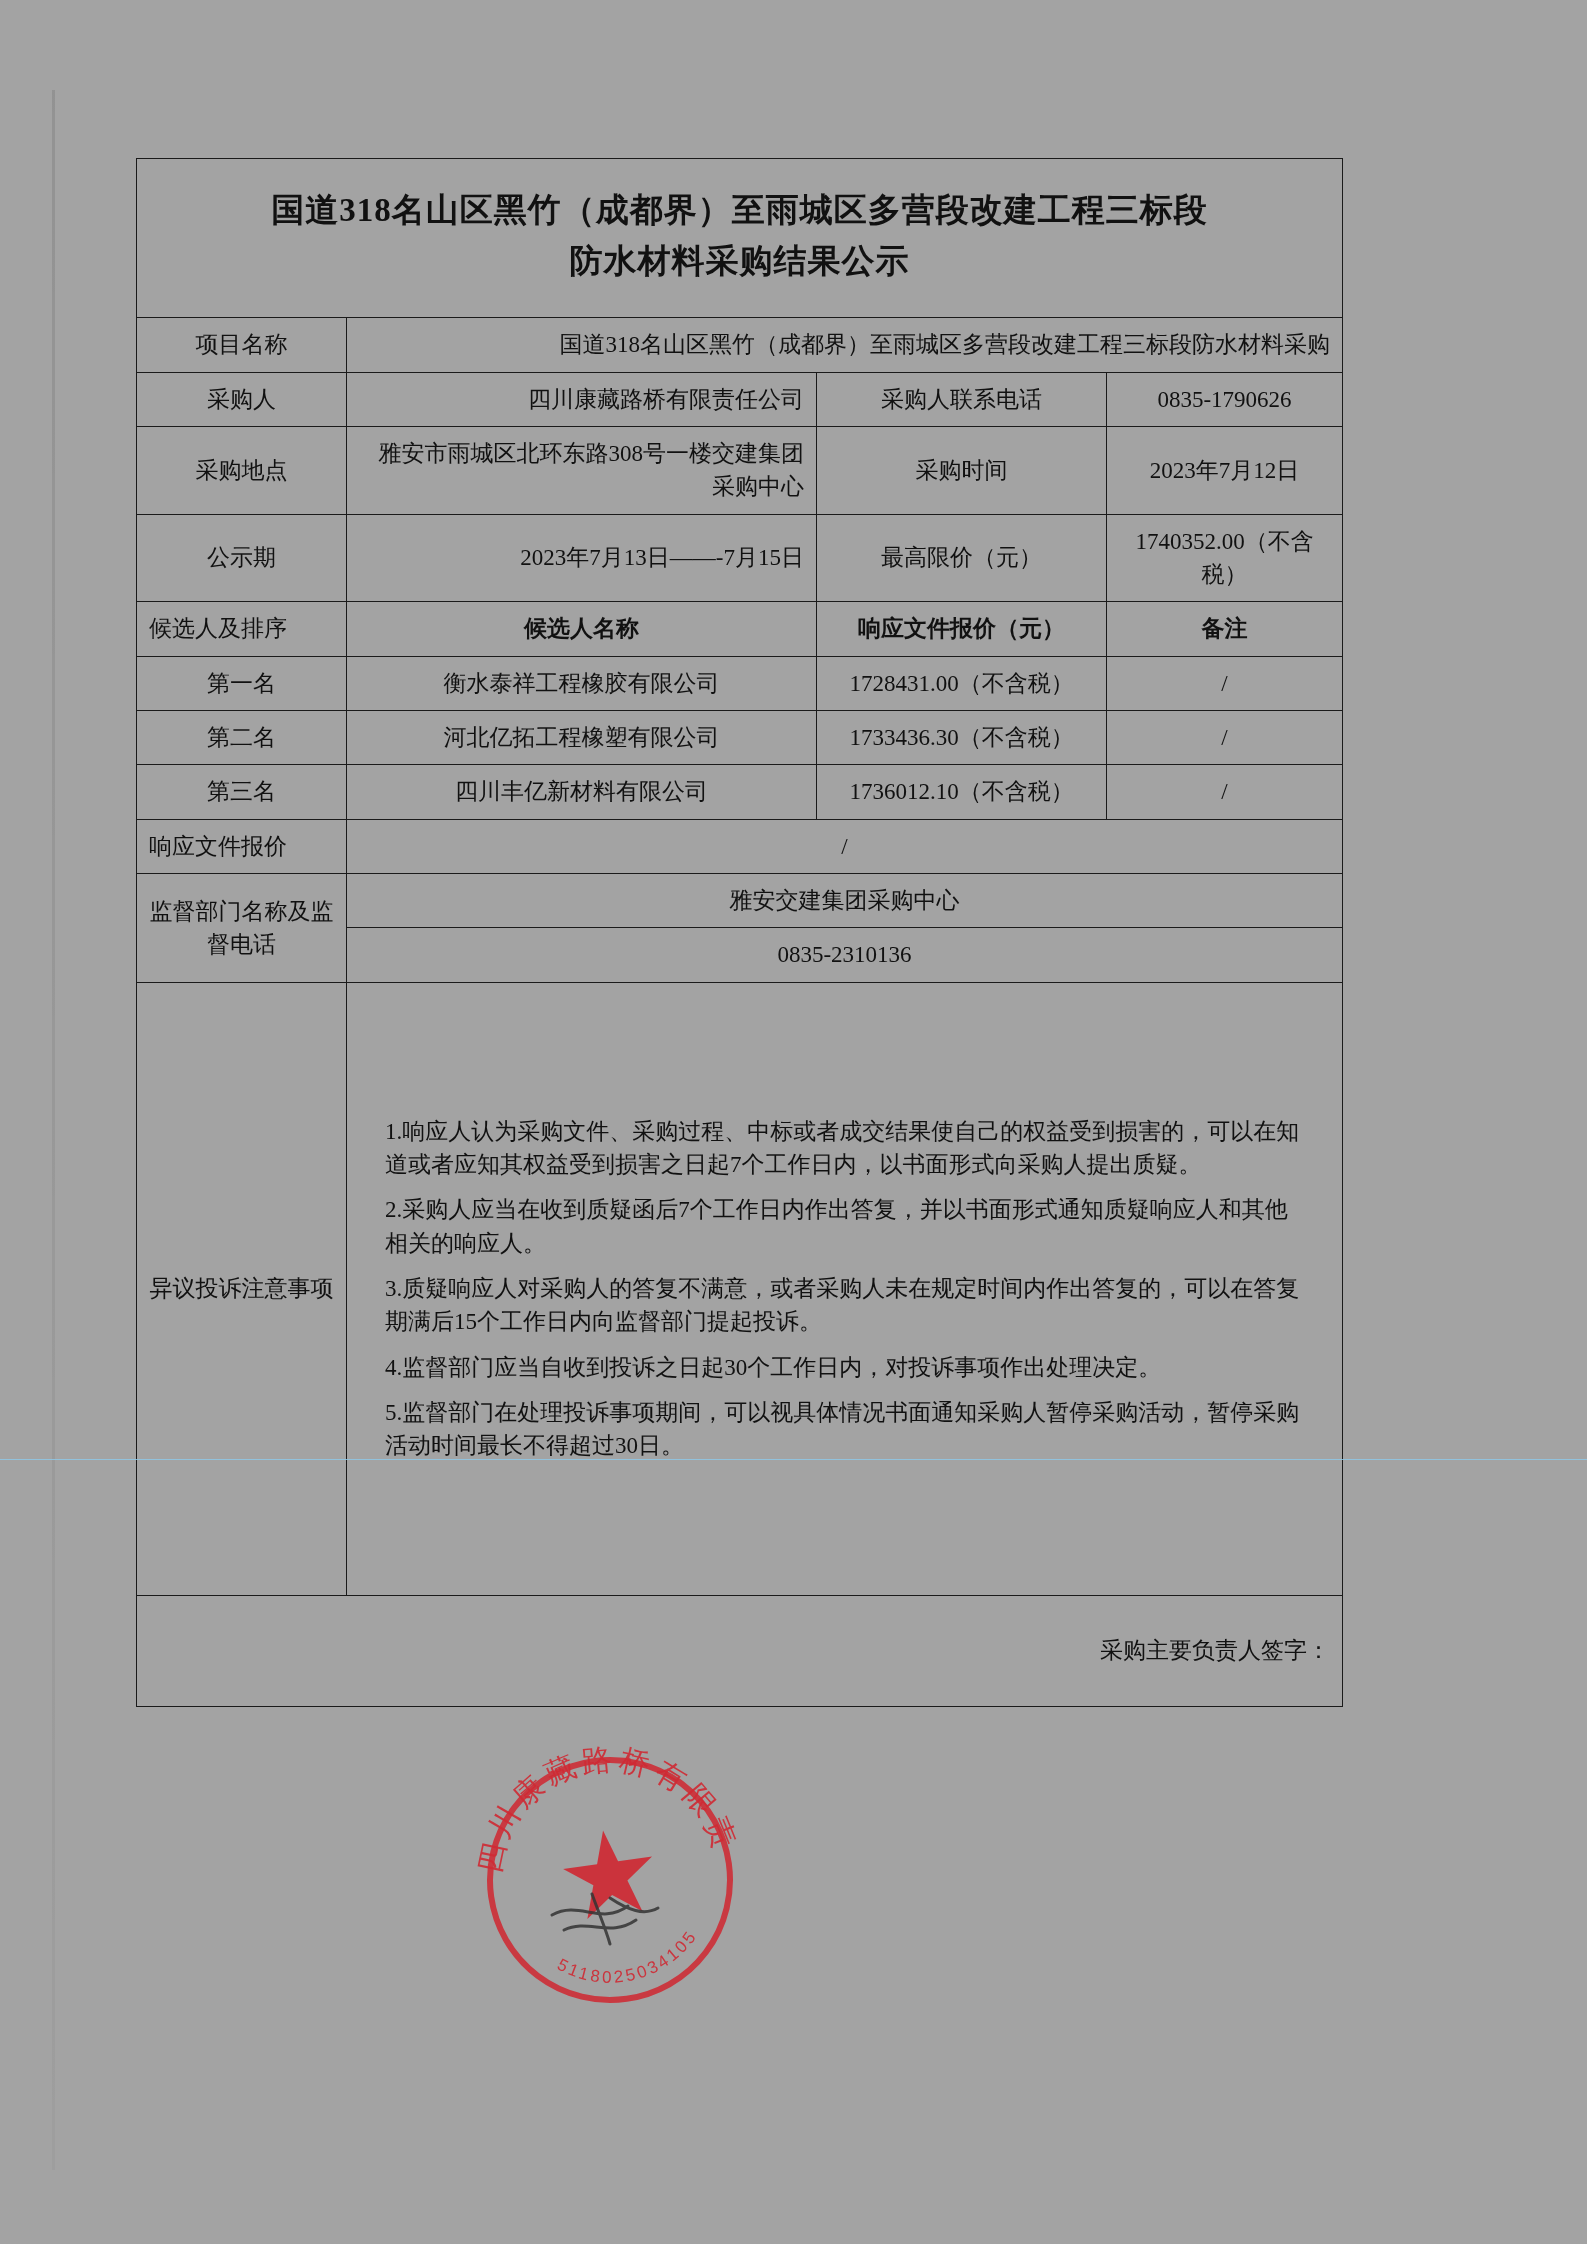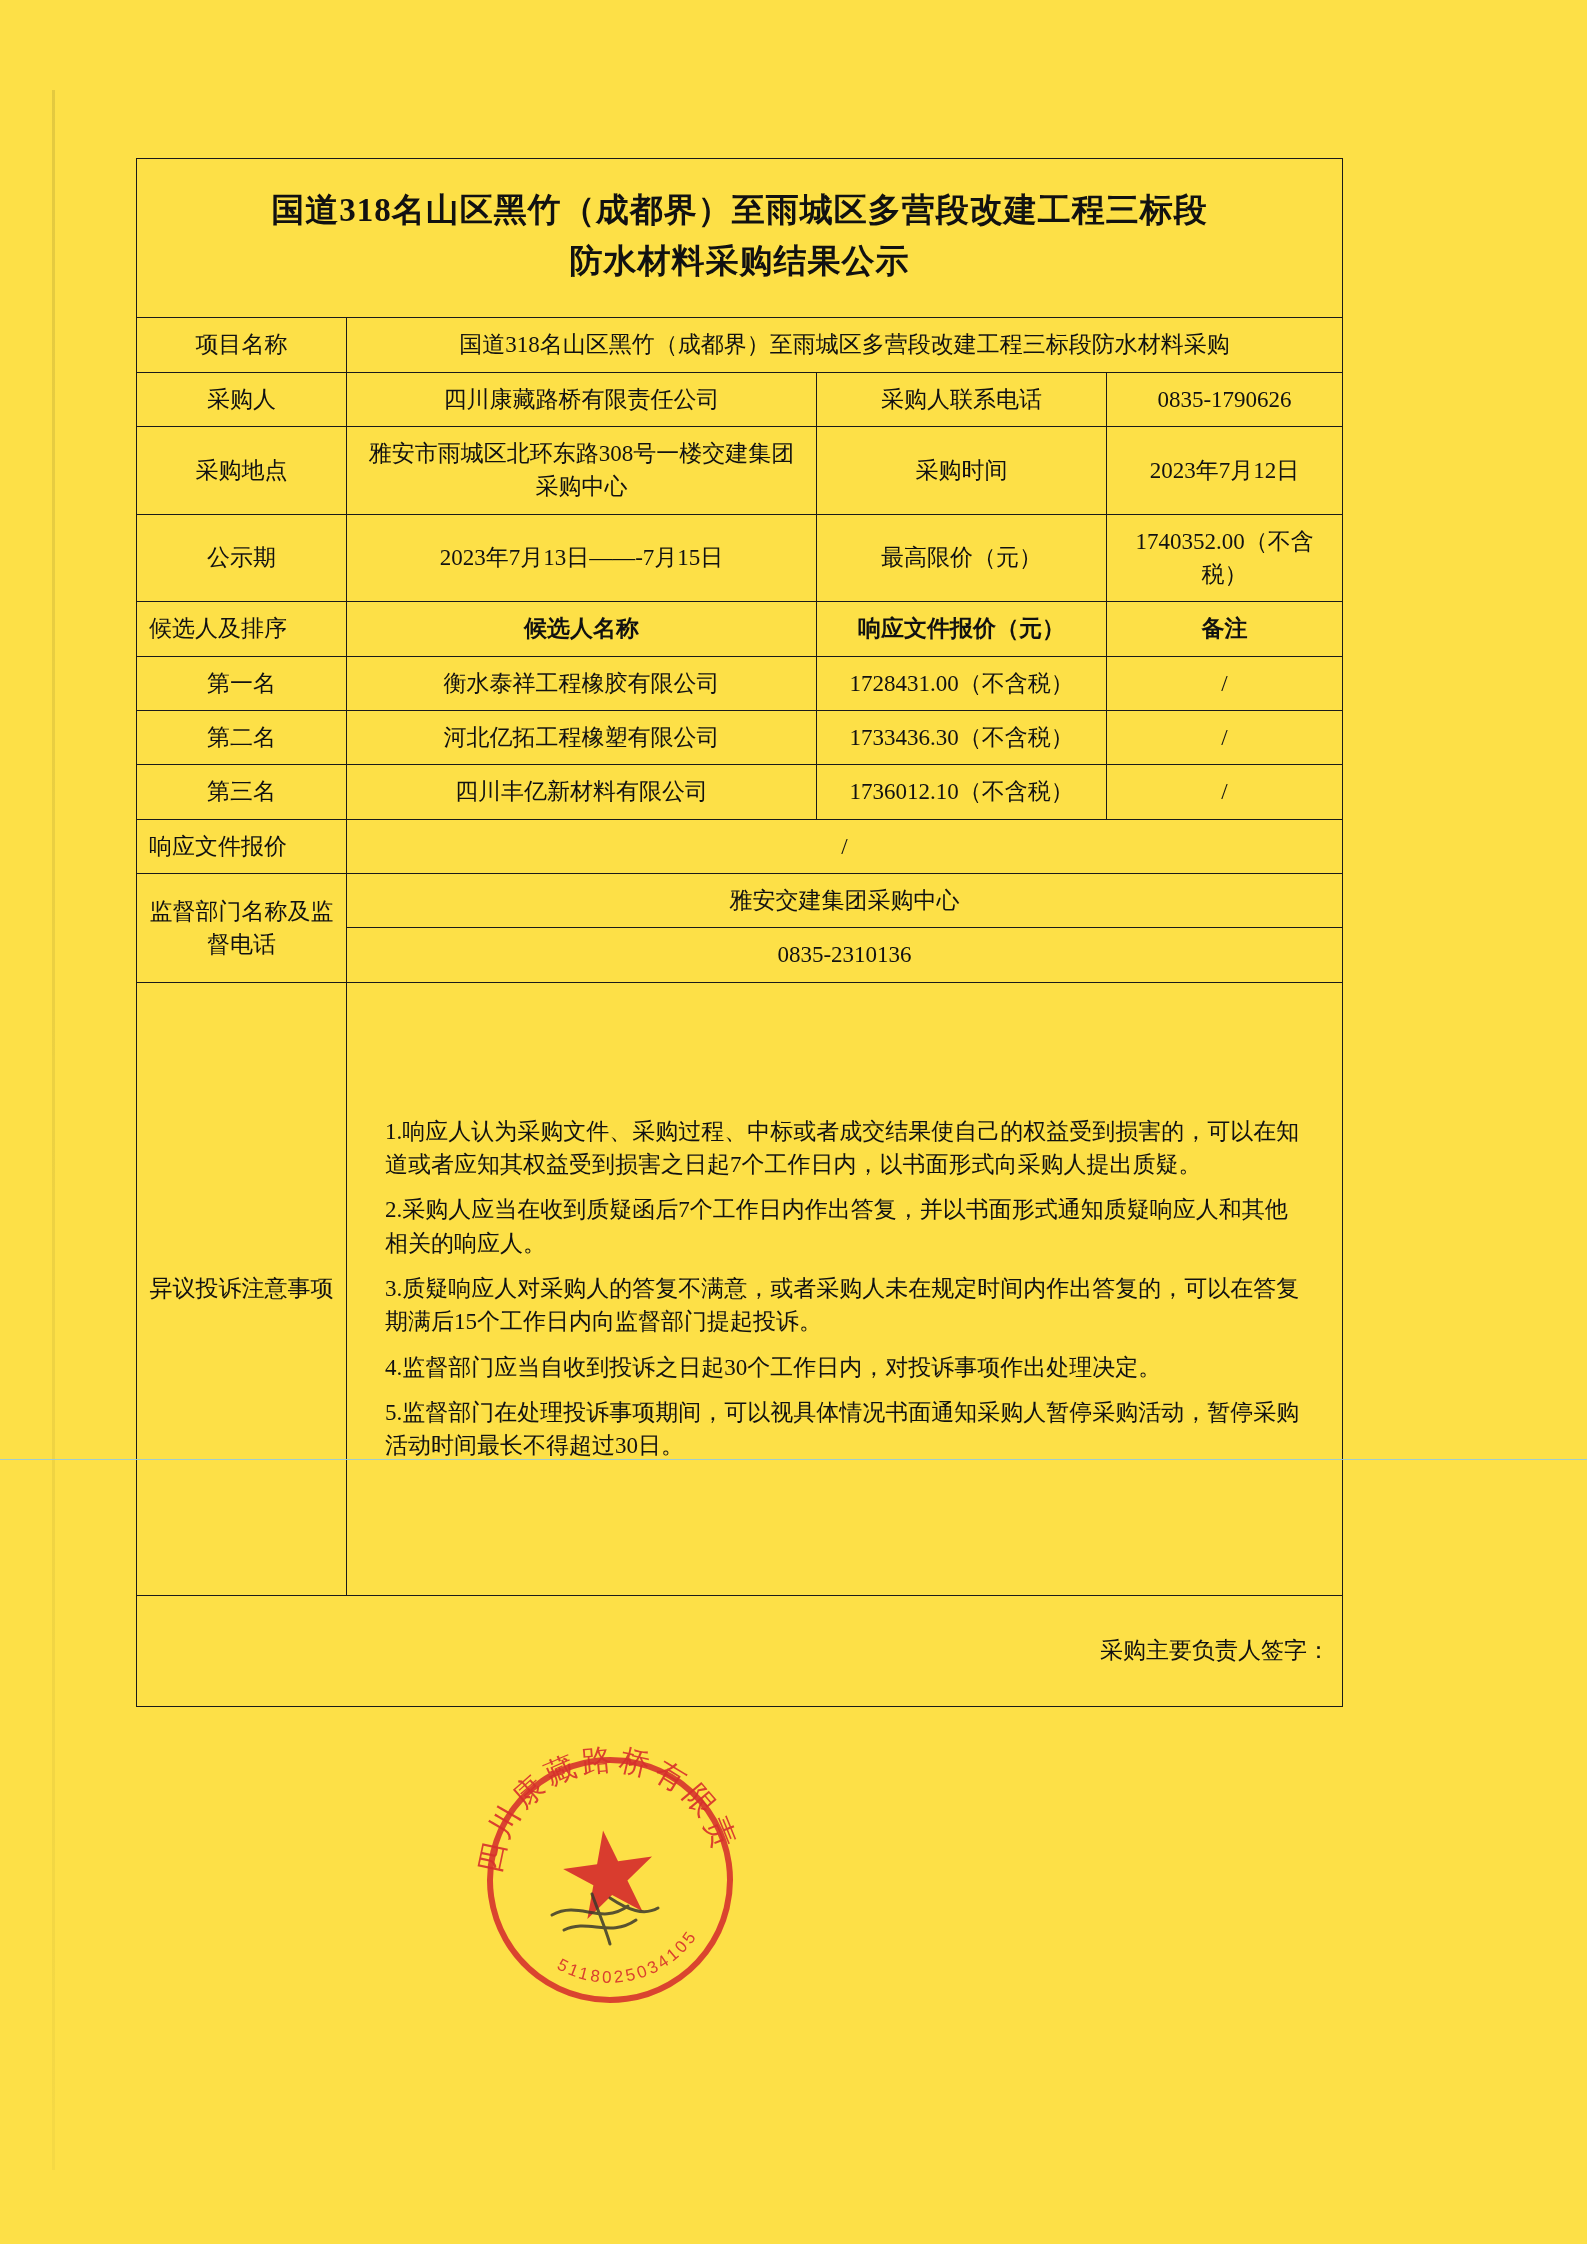--- a/index.html
+++ b/index.html
@@ -13,21 +13,21 @@
     font-family: "Liberation Serif", "DejaVu Serif", serif;
     color: #111;
     position: relative;
     overflow: hidden;
   }
 
   
   .page {
     position: absolute;
     inset: 0;
-    background: #fde047;
+    background: #a3a3a3;
   }
   .paper-edge-left {
     position: absolute;
     left: 52px; top: 90px;
     width: 3px; height: 2080px;
     background: linear-gradient(to bottom, rgba(0,0,0,0.10), rgba(0,0,0,0.03));
   }
   .scanline {
     position: absolute;
     left: 0; top: 1459px;
@@ -69,21 +69,21 @@
 
   .label {
     text-align: center;
     white-space: normal;
     font-size: 23px;
   }
   .label-narrow {
     font-size: 23px;
     line-height: 1.4;
   }
-  .val-left { text-align: center; }
+  .val-left { text-align: right; }
   .val-center { text-align: center; }
 
   .cand-head { text-align: center; font-weight: bold; }
 
   .notes-cell {
     text-align: left;
     vertical-align: middle;
     padding: 26px 26px 26px 26px !important;
     font-size: 23px;
     line-height: 1.68;

